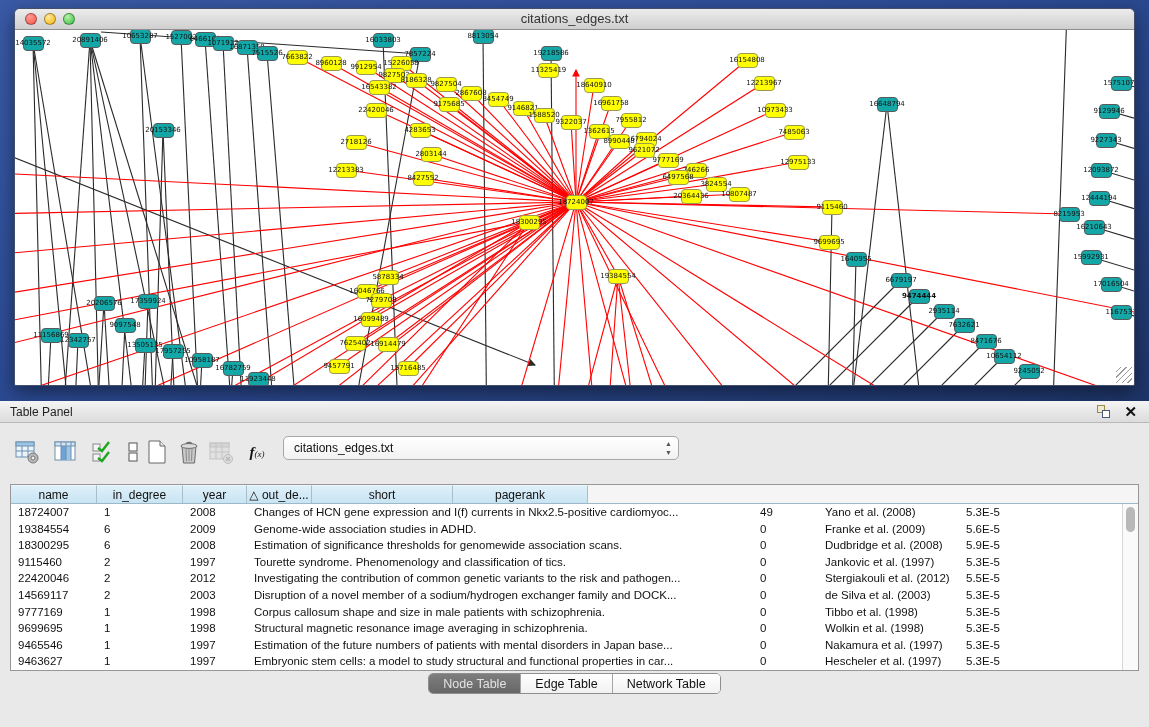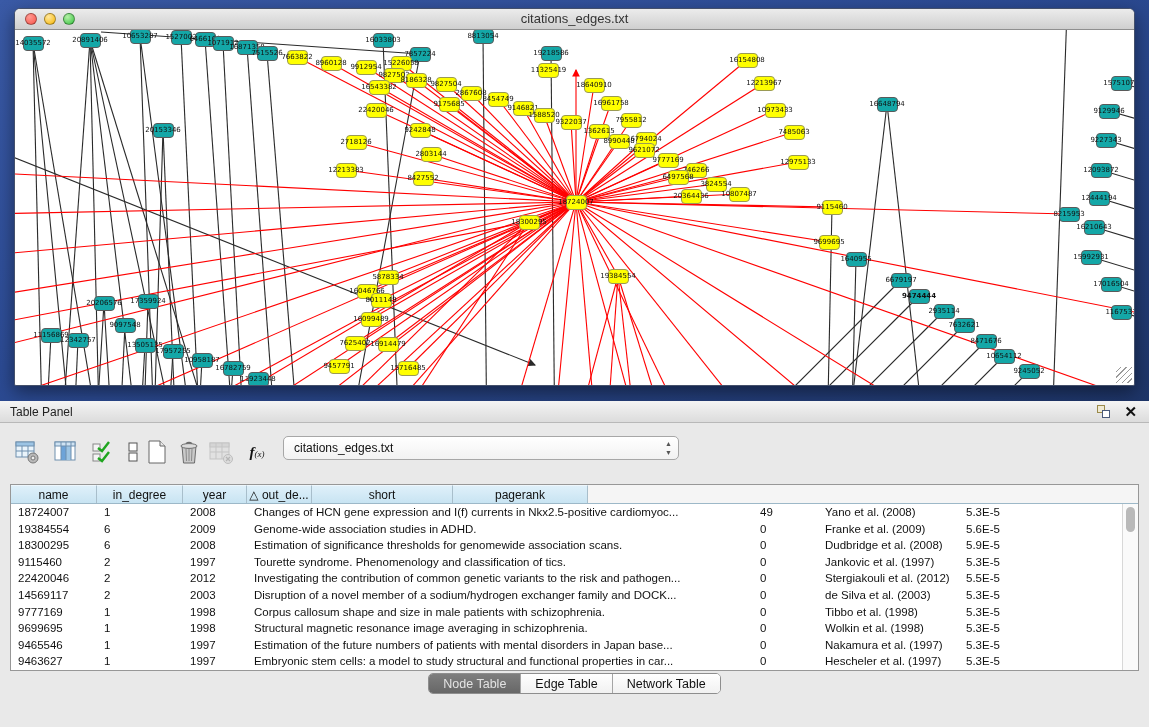--- a/index.html
+++ b/index.html
@@ -394,42 +394,42 @@
           <div class="node y" style="left: 350.5px; top: 72.5px;">
             <span>22420046</span>
           </div>
           <div class="node y" style="left: 330.5px; top: 104.5px;">
             <span>2718126</span>
           </div>
           <div class="node y" style="left: 320.5px; top: 132.5px;">
             <span>12213383</span>
           </div>
           <div class="node y" style="left: 394.5px; top: 92.5px;">
-            <span>9242848</span>
+            <span>4283653</span>
           </div>
           <div class="node y" style="left: 405.5px; top: 116.5px;">
             <span>2803144</span>
           </div>
           <div class="node y" style="left: 397.5px; top: 140.5px;">
             <span>8427552</span>
           </div>
           <div class="node y" style="left: 503.5px; top: 184.5px;">
             <span>18300295</span>
           </div>
           <div class="node y" style="left: 592.5px; top: 238.5px;">
             <span>19384554</span>
           </div>
           <div class="node y" style="left: 362.5px; top: 239.5px;">
             <span>5878334</span>
           </div>
           <div class="node y" style="left: 341.5px; top: 253.5px;">
             <span>16046766</span>
           </div>
           <div class="node y" style="left: 355.5px; top: 262.5px;">
-            <span>8011149</span>
+            <span>7279709</span>
           </div>
           <div class="node y" style="left: 345.5px; top: 281.5px;">
             <span>16099489</span>
           </div>
           <div class="node y" style="left: 329.5px; top: 305.5px;">
             <span>7625402</span>
           </div>
           <div class="node y" style="left: 362.5px; top: 306.5px;">
             <span>16914479</span>
           </div>

